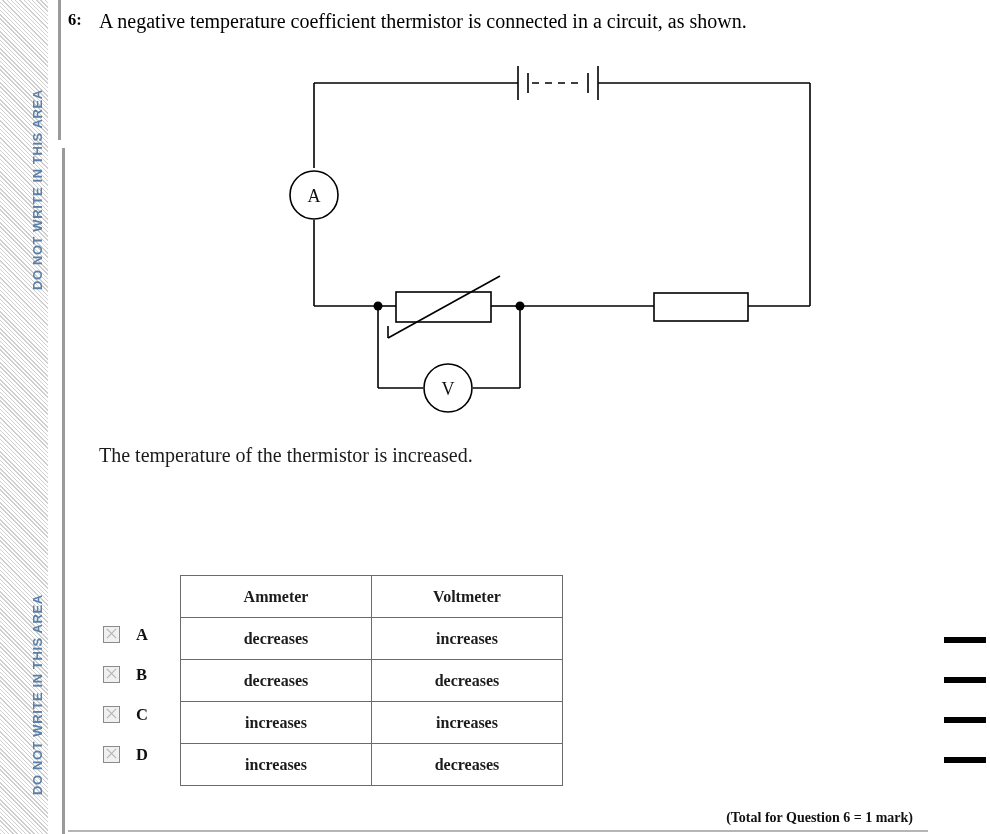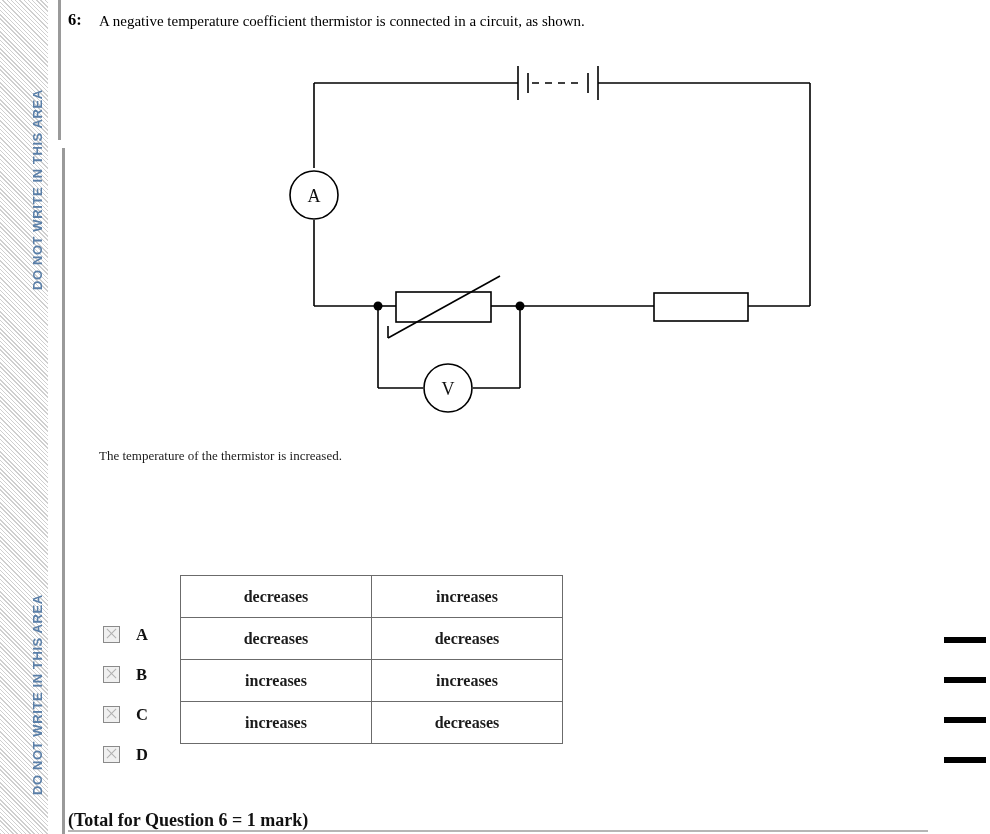--- a/index.html
+++ b/index.html
@@ -76,36 +76,36 @@
   #q-number {
     position: absolute;
     left: 0; top: 10px;
     font-weight: bold;
     font-size: 16.5px;
   }
   #q-text {
     position: absolute;
     left: 31px; top: 10px;
     width: 800px;
-    font-size: 15px;
+    font-size: 20px;
     line-height: 22px;
   }
 
   
   #circuit {
     position: absolute;
     left: 120px;
     top: 48px;
   }
 
   .body-para {
     position: absolute;
     left: 31px;
     width: 690px;
-    font-size: 13px;
+    font-size: 20px;
     line-height: 25px;
     color: #1b1b1b;
   }
   #para-1 { top: 443px; }
   #para-2 { top: 483px; }
 
   
   #answer-block {
     position: absolute;
     left: 0;
@@ -165,22 +165,23 @@
     font-weight: bold;
     font-size: 16.5px;
     color: #111;
   }
 
   #total-line {
     position: absolute;
     left: 0;
     top: 810px;
     width: 845px;
-    font-weight: bold;
-    font-size: 18px;
+    text-align: right;
+    font-weight: bold;
+    font-size: 14px;
     color: #111;
   }
 
   #bottom-rule {
     position: absolute;
     left: 68px;
     top: 830px;
     width: 860px;
     height: 2px;
     background: #b5b5b5;
@@ -257,20 +258,24 @@
     <text x="126" y="154" text-anchor="middle" font-family="Liberation Serif, serif" font-size="18" fill="#111">A</text>
     <text x="260" y="347" text-anchor="middle" font-family="Liberation Serif, serif" font-size="18" fill="#111">V</text>
   </svg>
 
   <div class="body-para" id="para-1">The temperature of the thermistor is increased.</div>
 
   <div id="answer-block">
 
     <table id="answers">
       <tbody>
+          <tr>
+        <th>Ammeter</th>
+        <th>Voltmeter</th>
+      </tr>
       <tr>
         <td>decreases</td>
         <td>increases</td>
       </tr>
       <tr>
         <td>decreases</td>
         <td>decreases</td>
       </tr>
       <tr>
         <td>increases</td>

